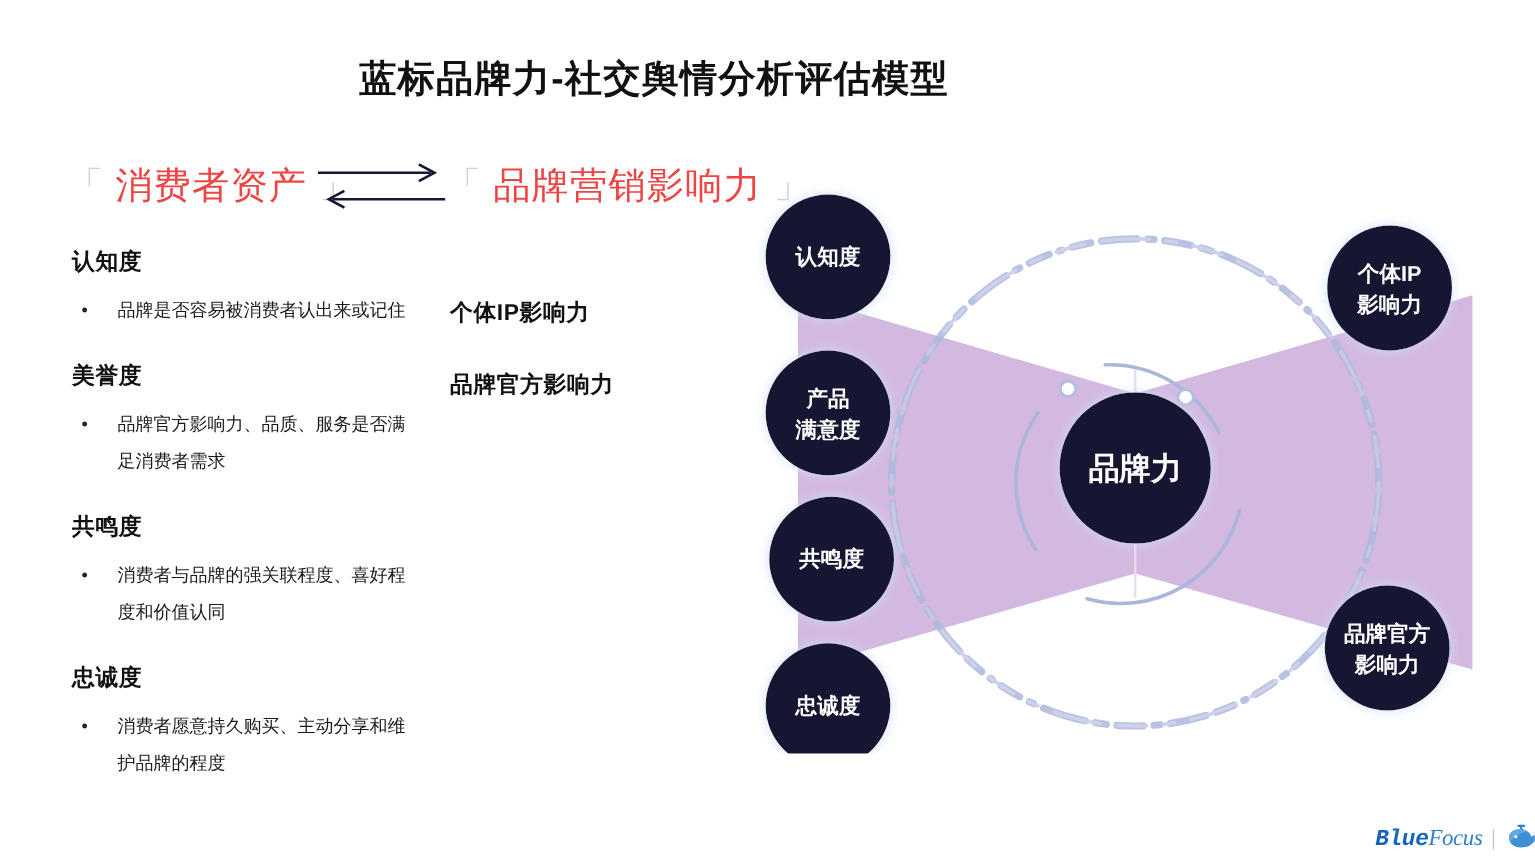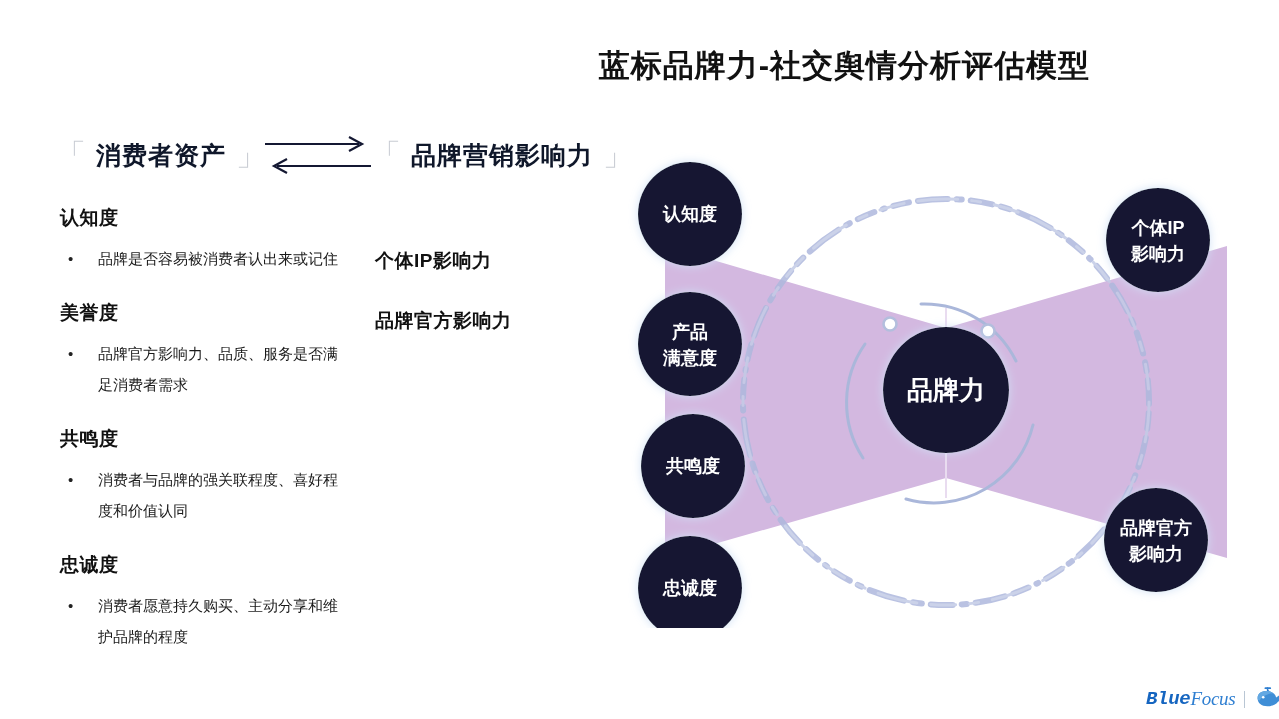--- a/index.html
+++ b/index.html
@@ -9,37 +9,37 @@
     font-family:"Liberation Sans","DejaVu Sans",sans-serif;
     color:#111111;
     overflow:hidden;
     position:relative;
   }
   .slide{position:absolute;left:0;top:0;width:1279px;height:719px;}
 
   
   .title{
     position:absolute;left:0;top:45px;width:1090px;
-    text-align:right;
+    text-align:center;
     font-size:31px;font-weight:bold;letter-spacing:1px;
     color:#111111;
   }
 
   
   .hdr{position:absolute;top:133px;height:44px;display:flex;align-items:center;}
   .hdr-left{left:56px;}
   .hdr-right{left:371px;}
   .bracket{
     color:#c9cdd4;font-size:30px;line-height:1;font-weight:400;
     font-family:"DejaVu Sans",sans-serif;
   }
   .bracket.open{margin-right:10px;}
   .bracket.close{margin-left:10px;}
   .hdr-label{
-    font-size:25px;font-weight:bold;color:#0f172a;letter-spacing:1px;
+    font-size:31px;font-weight:normal;color:#ef4444;letter-spacing:1px;
     white-space:nowrap;
   }
 
   
   .arrows{position:absolute;left:263px;top:134px;width:110px;height:42px;}
 
   
   .col{position:absolute;}
   .col-left{left:60px;top:205px;width:280px;}
   .col-mid{left:375px;top:248px;width:240px;}

